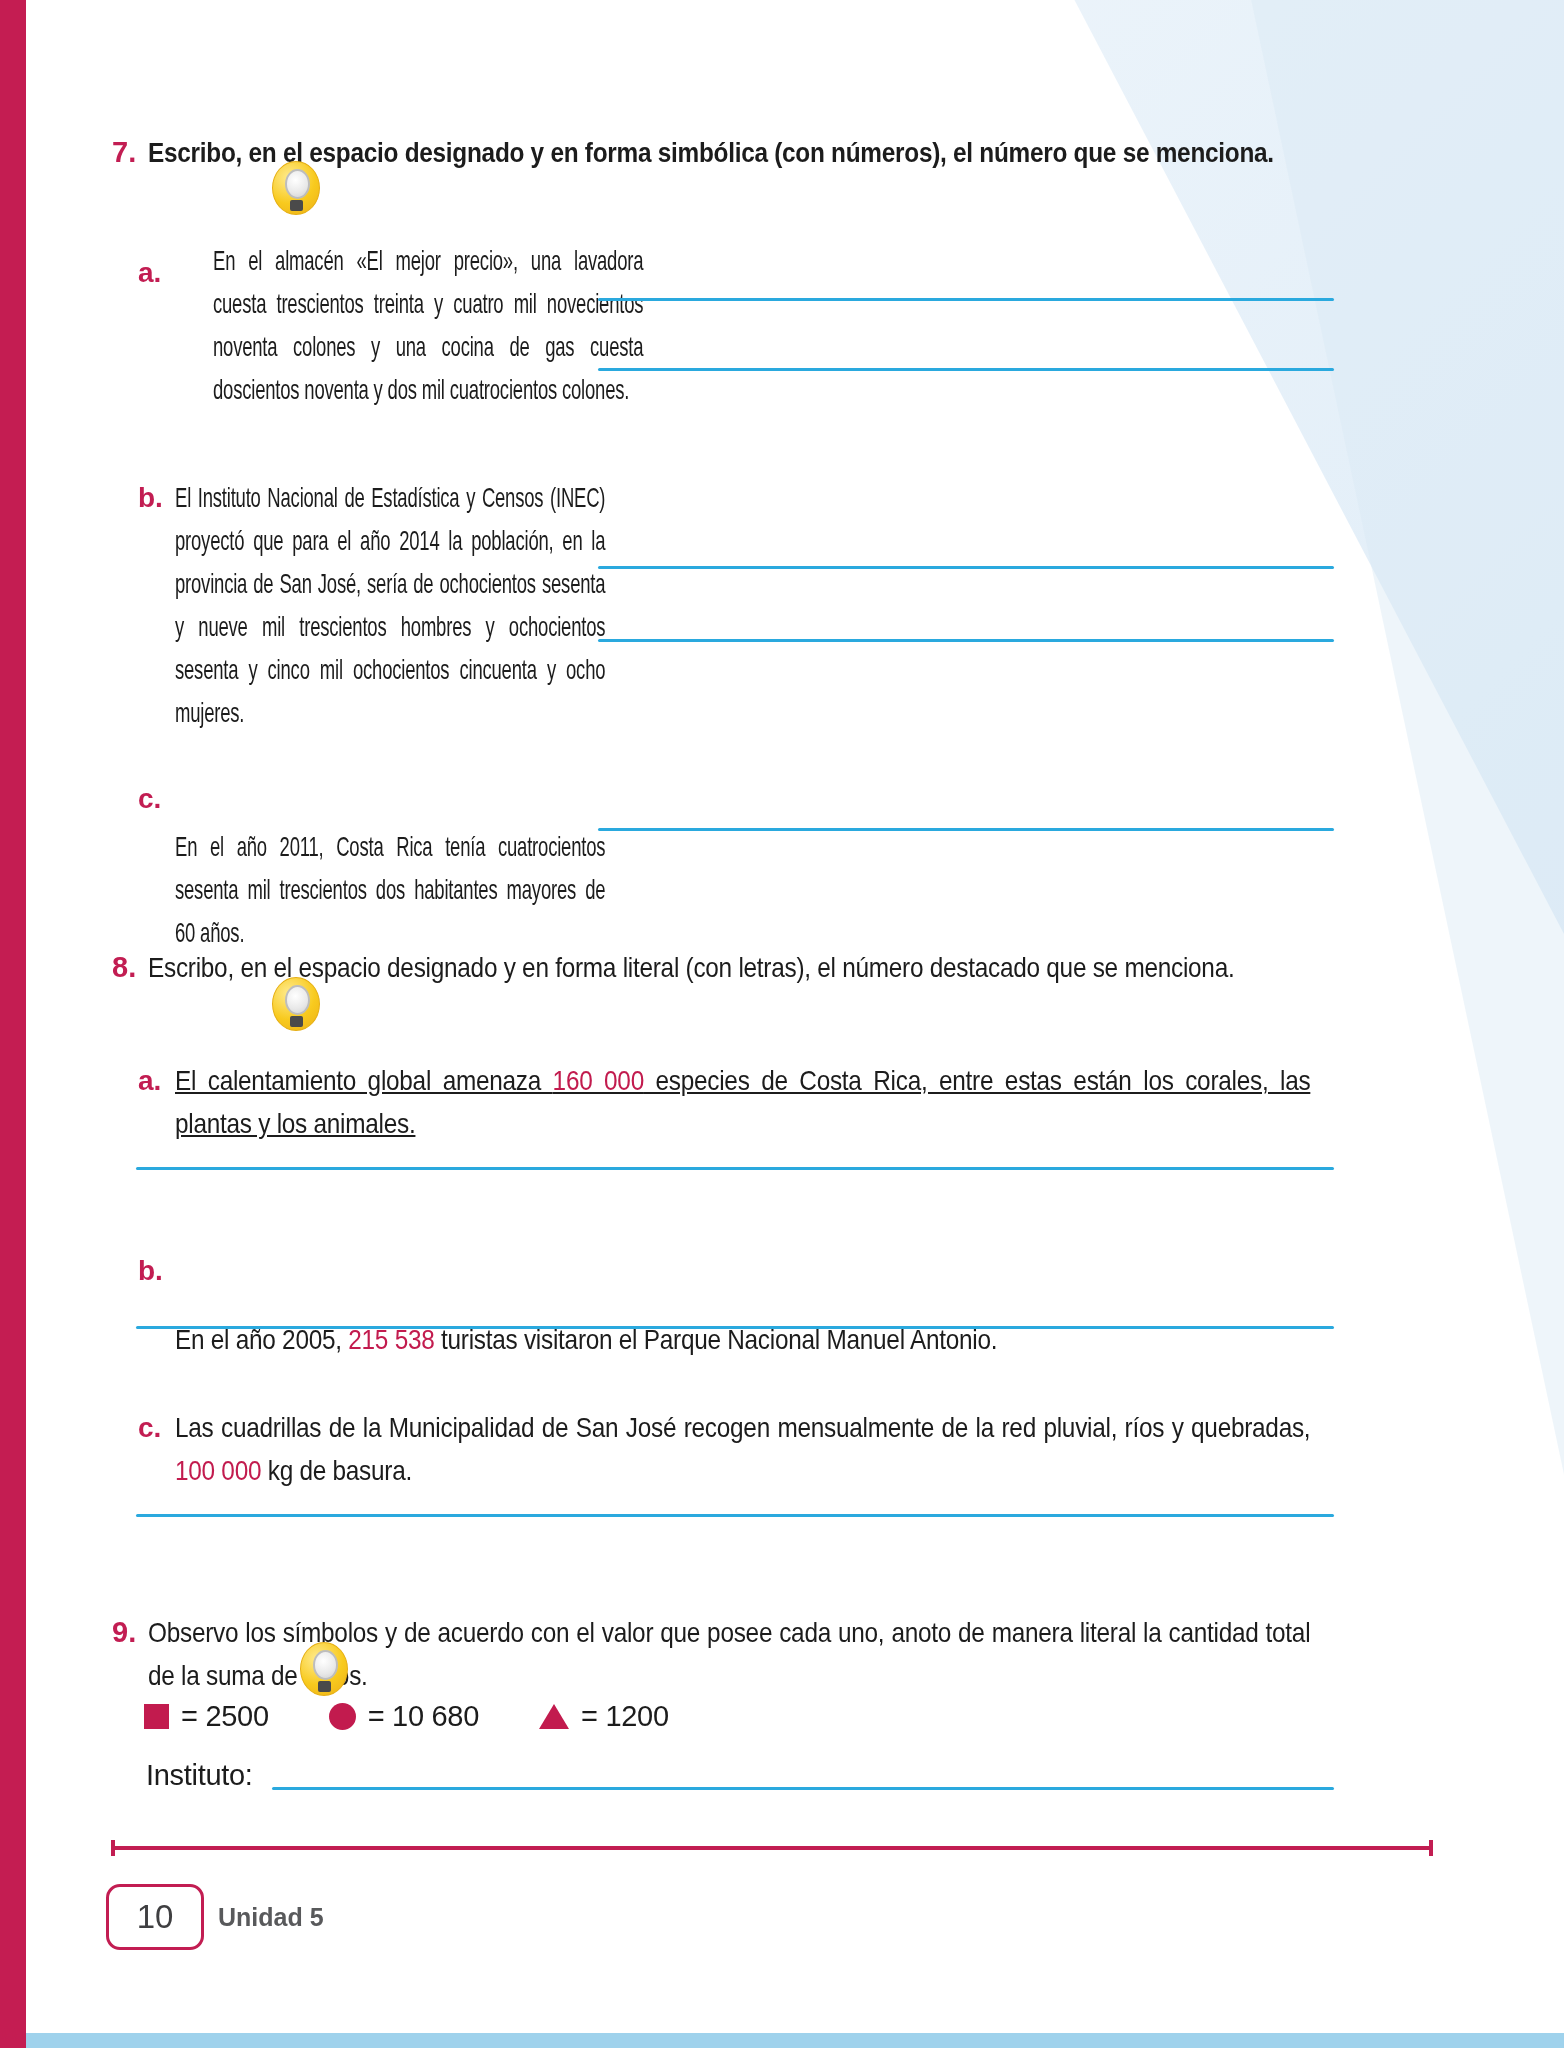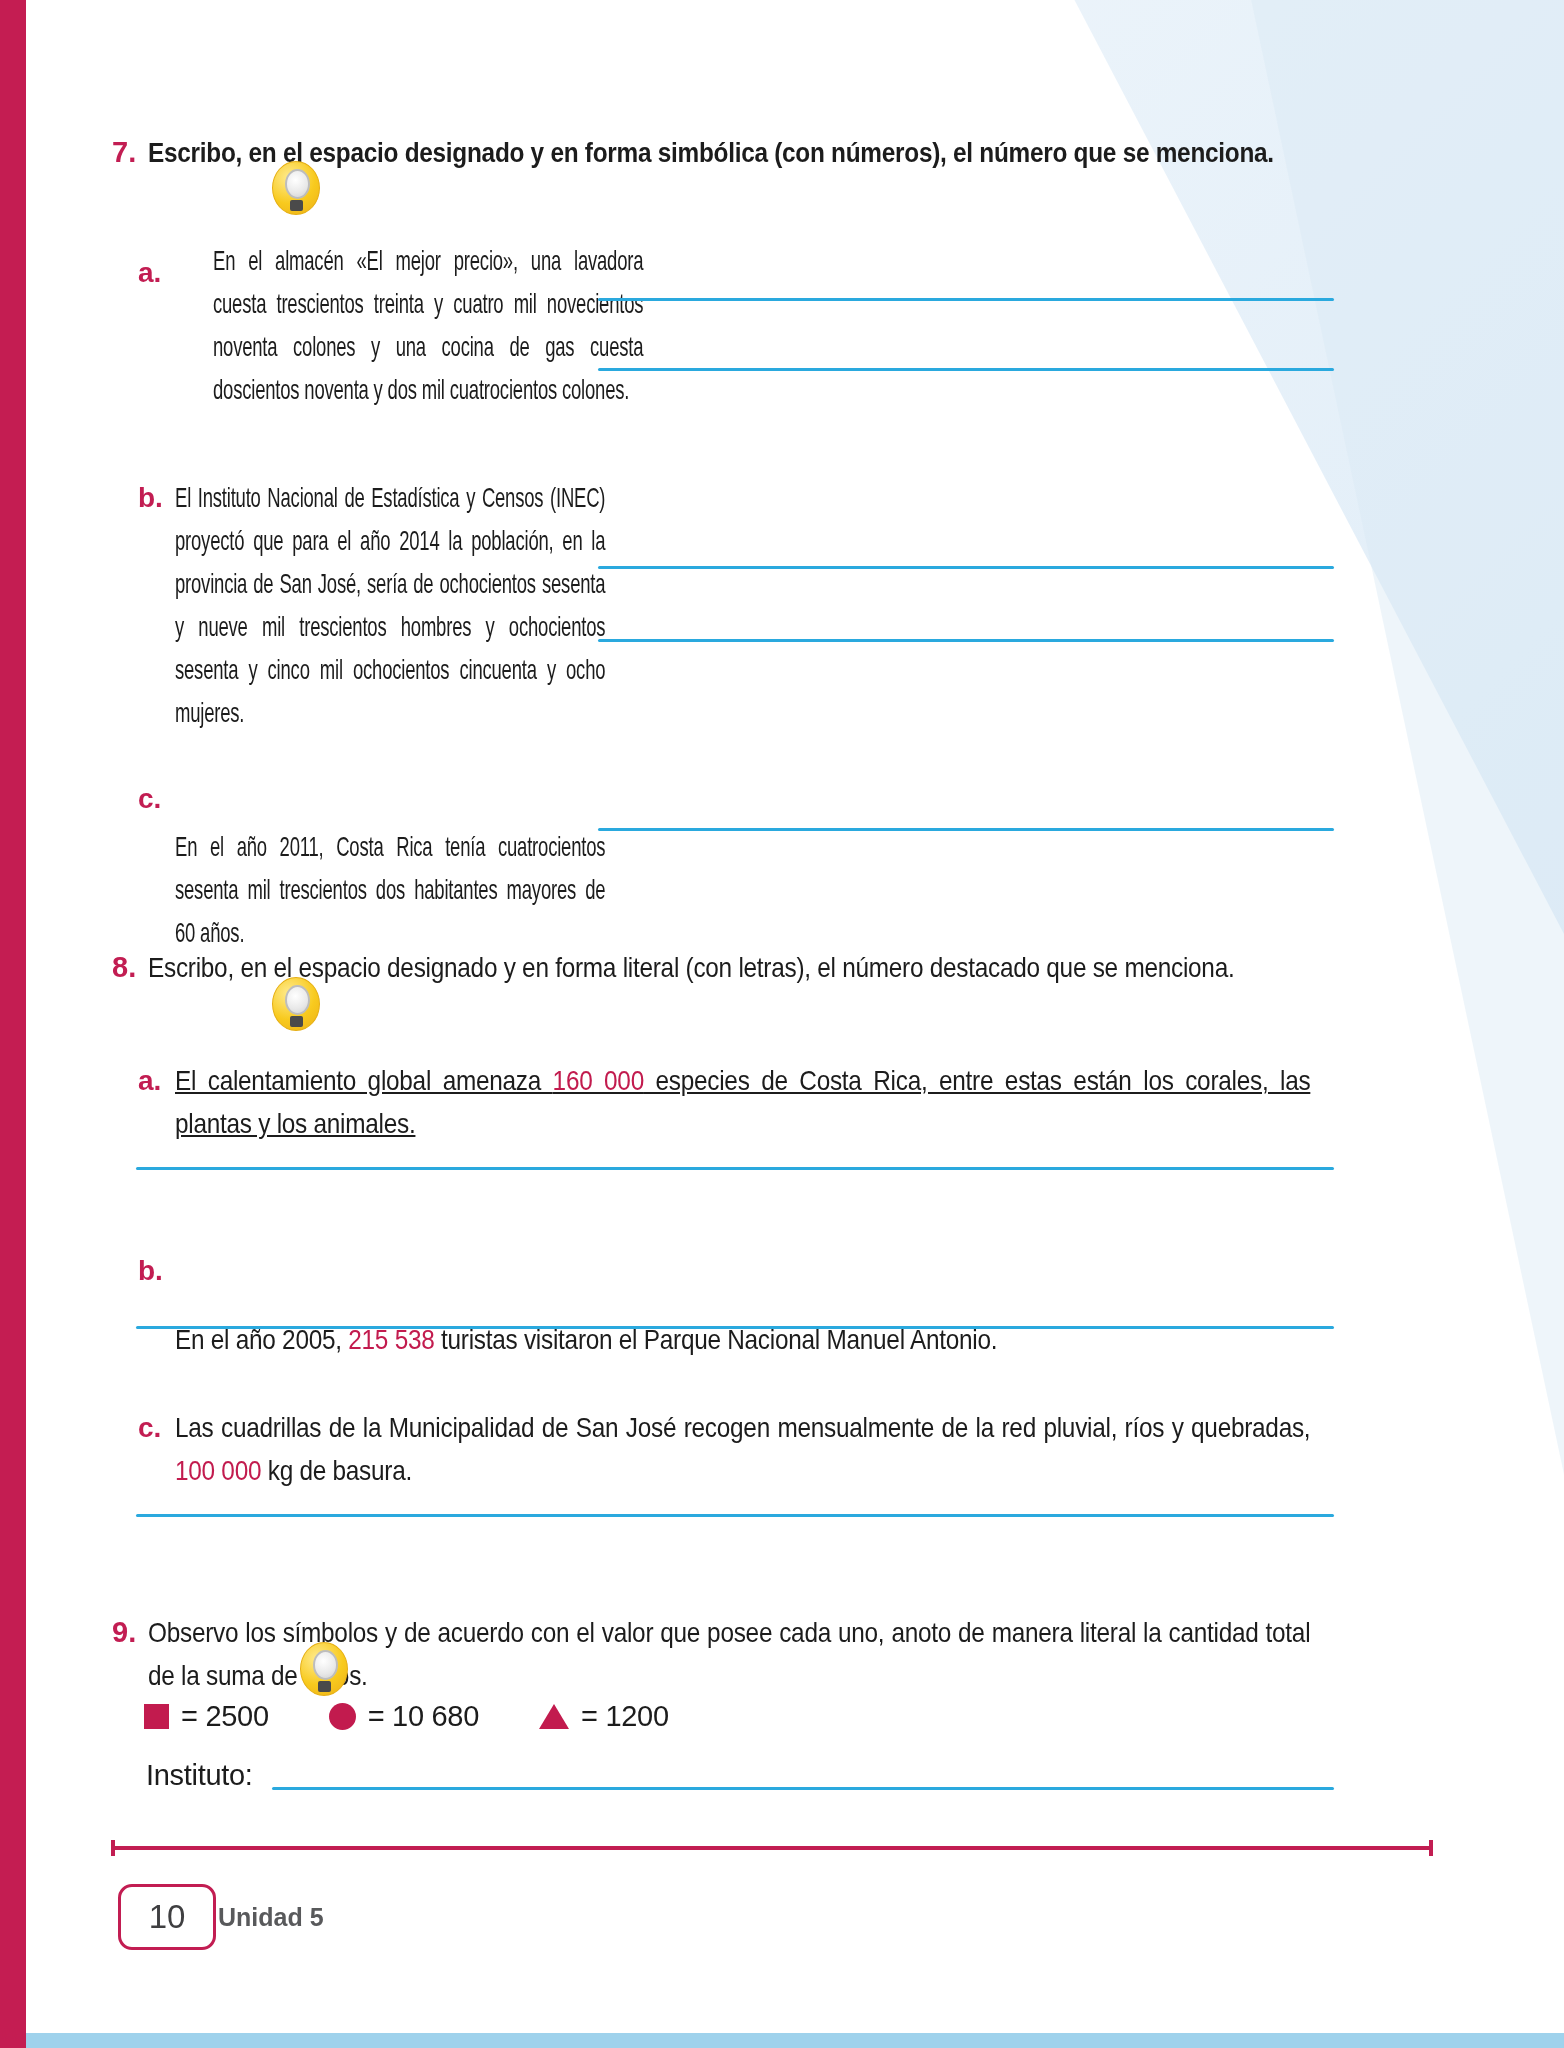--- a/index.html
+++ b/index.html
@@ -49,21 +49,21 @@
 
   
   .divider { position:absolute; left:112px; top:1846px; width:1320px; height:4px; background:#c21d52; }
   .divider::before, .divider::after { content:""; position:absolute; top:-6px; width:4px; height:16px; background:#c21d52; }
   .divider::before { left:-1px; }
   .divider::after  { right:-1px; }
 
   
   .page-box { position:absolute; left:106px; top:1884px; width:92px; height:60px;
               border:3px solid #c21d52; border-radius:14px; display:flex; align-items:center;
-              justify-content:center; font-size:33px; color:#3f3f41;margin-left:12px; }
+              justify-content:center; font-size:33px; color:#3f3f41; }
   .unit-label { position:absolute; left:218px; top:1903px; font-size:25px; font-weight:bold; color:#58595b; }
 </style>
 </head>
 <body>
 
 <div class="wedge wedge1"></div>
 <div class="wedge wedge2"></div>
 <div class="left-bar"></div>
 <div class="bottom-strip"></div>
 

